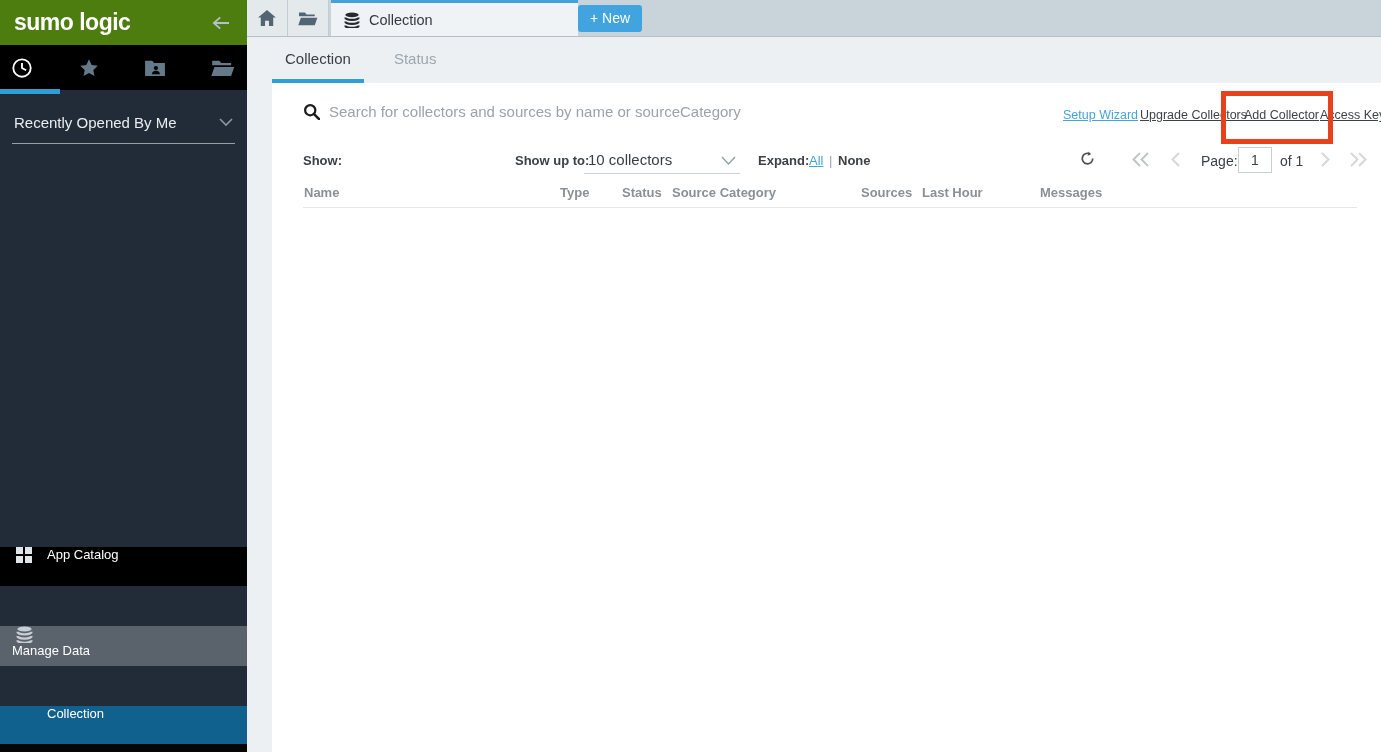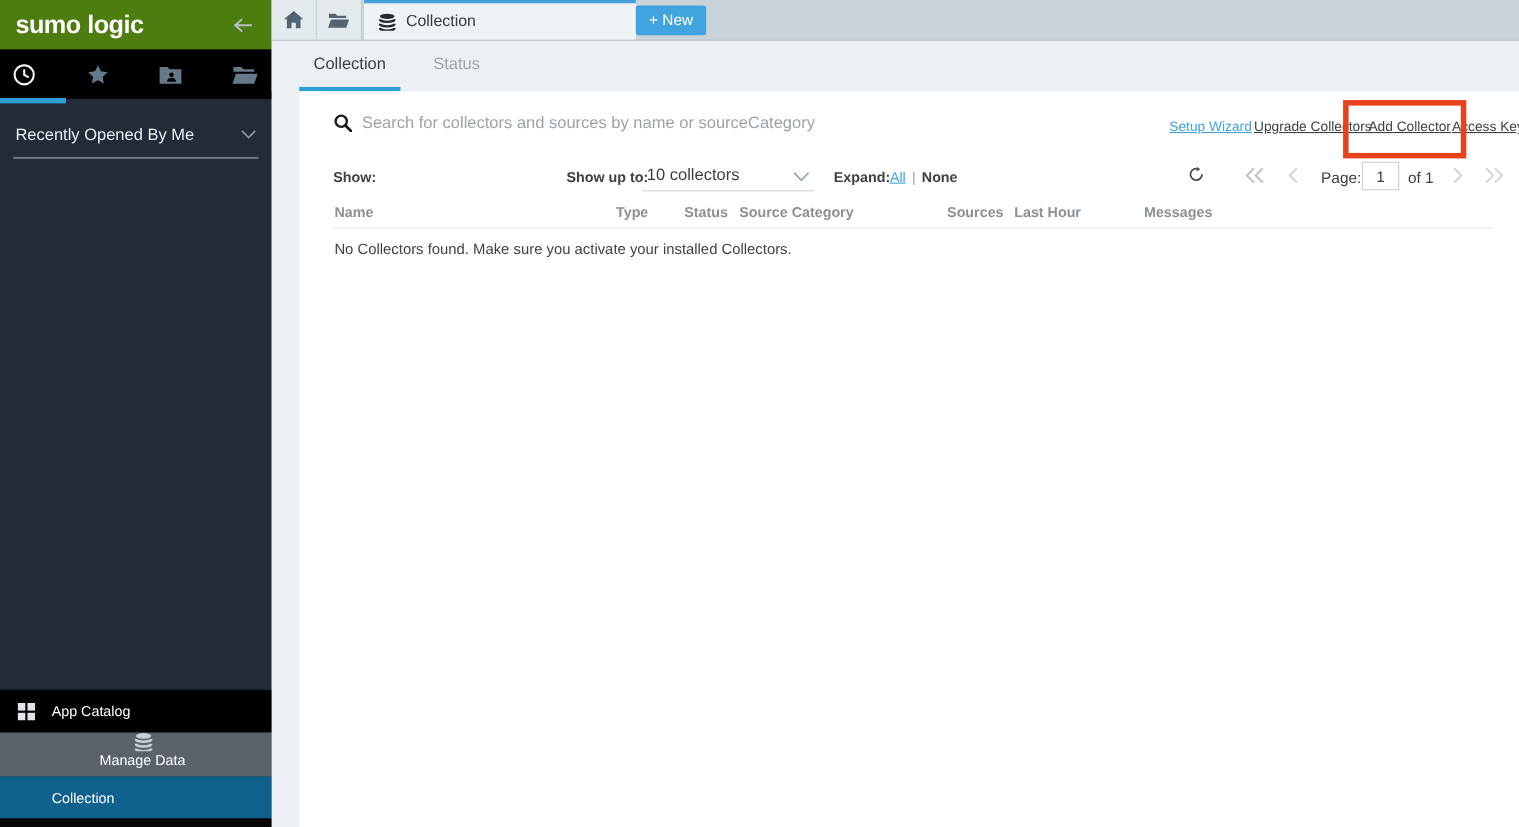--- a/index.html
+++ b/index.html
@@ -16,21 +16,21 @@
   .rail-item { position:absolute; top:10px; width:26px; height:26px; display:flex; align-items:center; justify-content:center; cursor:pointer; }
   .rail-0 { left:9px; } .rail-1 { left:76px; } .rail-2 { left:142px; } .rail-3 { left:210px; }
   .rail-indicator { position:absolute; left:0; bottom:-4px; width:60px; height:5px; background:#2f9ed7; z-index:2; }
   .recent-select { position:relative; margin:18px 12px 0 12px; padding:6px 2px 12px 2px; border-bottom:1px solid rgba(255,255,255,0.55); display:flex; align-items:center; justify-content:space-between; cursor:pointer; }
   .recent-select .label { color:#e9edf0; font-size:15px; }
   .empty-state { position:absolute; top:283px; left:0; width:247px; text-align:center; }
   .empty-illustration { margin:0 auto 28px auto; width:116px; }
   .empty-title { color:#8b959d; font-size:28px; font-weight:normal; margin-bottom:18px; }
   .empty-msg { color:#93a0a9; font-size:15px; line-height:1.35; padding:0 14px; }
   .bottom-menu { position:absolute; left:0; bottom:0; width:247px; }
-  .menu-item { display:flex; align-items:center; cursor:pointer; }
+  .menu-item { display:flex; cursor:pointer;margin-top:40px; }
   .menu-item .mi-icon { width:22px; margin-left:13px; display:flex; justify-content:center; }
   .menu-item .mi-label { color:#fff; font-size:13px; margin-left:12px; }
   .mi-app { height:39px; background:#000; }
   .mi-manage { height:40px; background:#5a626b;flex-direction:column; }
   .mi-collection { height:38px; background:#11618f; padding-left:47px; }
   .menu-filler { height:8px; background:#060606; }
 
   
   .main { position:absolute; left:247px; top:0; width:1134px; height:752px; background:#edf0f2; }
   .tabbar { position:relative; height:37px; background:#c9d3da; border-bottom:1px solid #b4c0c8; display:flex; align-items:stretch; }
@@ -252,17 +252,16 @@
 
     <span class="col-head ch-0">Name</span>
     <span class="col-head ch-1">Type</span>
     <span class="col-head ch-2">Status</span>
     <span class="col-head ch-3">Source Category</span>
     <span class="col-head ch-4">Sources</span>
     <span class="col-head ch-5">Last Hour</span>
     <span class="col-head ch-6">Messages</span>
     <div class="table-divider"></div>
 
-    <div class="empty-row">No Collectors found. Make sure you activate your installed Collectors.</div>
   </section>
 </main>
 
 <div class="annotation-box"></div>
 
 </body></html>

